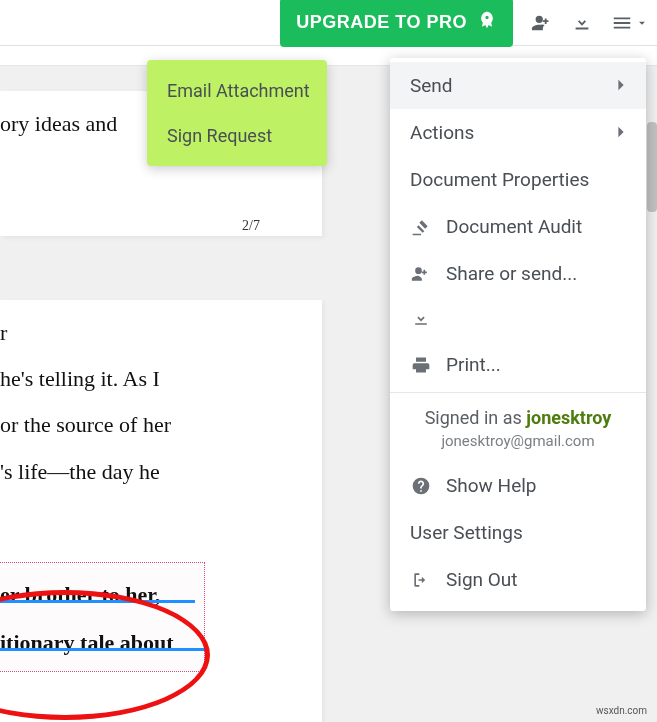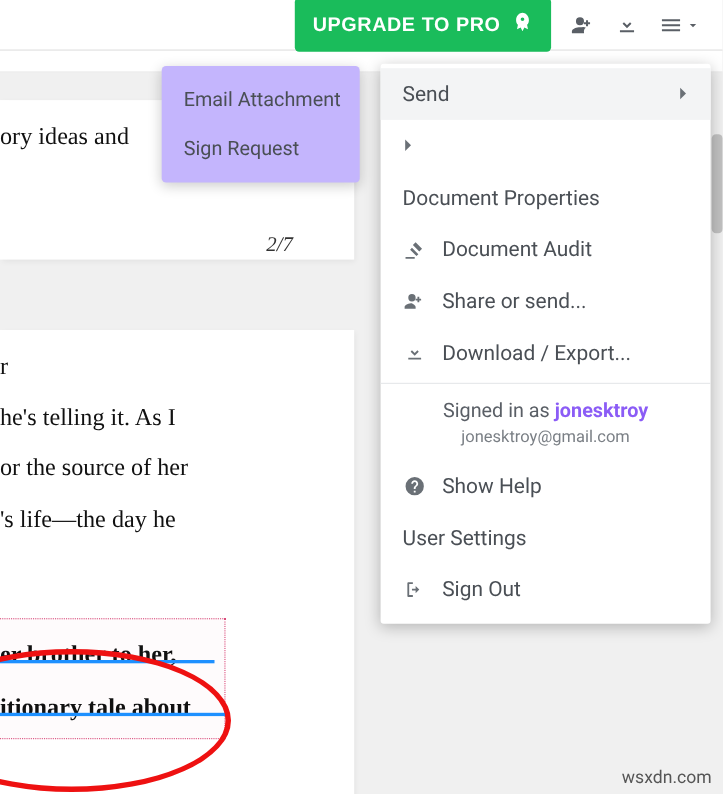--- a/index.html
+++ b/index.html
@@ -10,21 +10,21 @@
     background: #f0f0f0;
     overflow: hidden;
     position: relative;
   }
   .toolbar {
     background: #fff;
     height: 46px;
     display: flex;
     align-items: center;
     justify-content: flex-end;
-    padding: 0 20px;
+    padding: 0 8px;
     gap: 18px;
     border-bottom: 1px solid #e0e0e0;
     position: relative;
     z-index: 2;
   }
   .upgrade-btn {
     background: #1abc5b;
     color: #fff;
     font-weight: 700;
     font-size: 18px;
@@ -75,23 +75,22 @@
     font-size: 22px;
     color: #111;
     line-height: 2.1;
     padding-left: 0;
   }
   .page-num {
     position: absolute;
     bottom: 2px;
     left: 242px;
     font-family: Georgia, serif;
-    font-size: 19px;
+    font-size: 14px;
     color: #333;
-    font-style: italic;
   }
   .doc-page.second { min-height: 430px; }
   .annot-box {
     position: absolute;
     border: 1px dotted #d94b7a;
     background: rgba(232,181,200,0.05);
   }
   .underline-blue {
     position: absolute;
     height: 3px;
@@ -101,39 +100,39 @@
     position: absolute;
     border: 5px solid #e11;
     border-radius: 50%;
   }
 
   .submenu {
     position: absolute;
     top: 60px;
     left: 147px;
     width: 180px;
-    background: #c4b5fd;
+    background: #bef264;
     border-radius: 4px;
     box-shadow: 0 3px 12px rgba(0,0,0,.2);
     padding: 8px 0;
     z-index: 10;
   }
   .submenu-item {
     font-size: 18px;
     color: #4a4f55;
     padding: 12px 20px;
     cursor: pointer;
     white-space: nowrap;
   }
 
   .dropdown {
     position: absolute;
     top: 58px;
     right: 11px;
-    width: 300px;
+    width: 256px;
     background: #fff;
     border-radius: 3px;
     box-shadow: 0 3px 14px rgba(0,0,0,.25);
     z-index: 9;
     padding: 4px 0 8px;
   }
   .dd-item {
     display: flex;
     align-items: center;
     font-size: 19px;
@@ -156,32 +155,32 @@
     color: #6a7076;
   }
   .dd-item .chev svg { width: 10px; height: 14px; fill: currentColor; }
   .dd-sep { height: 1px; background: #e5e7e9; margin: 4px 0; }
   .dd-signed {
     text-align: center;
     padding: 10px 20px 4px;
     color: #5a5f66;
     font-size: 18px;
   }
-  .dd-signed .username { font-weight: 700; color: #8b5cf6; }
+  .dd-signed .username { font-weight: 700; color: #4d7c0f; }
   .dd-email {
     text-align: center;
     font-size: 15px;
     color: #7a7f85;
     padding-bottom: 12px;
   }
   .watermark {
     position: absolute;
     bottom: 6px;
     right: 10px;
-    font-size: 16px;
+    font-size: 10px;
     color: #555;
     z-index: 20;
     margin-left: 30px;
   }
   .scrollbar-hint {
     position: absolute;
     right: 0;
     top: 122px;
     width: 10px;
     height: 90px;
@@ -250,20 +249,21 @@
 </div>
 
 <div class="dropdown">
   <div class="dd-item hover">
     <span class="label">Send</span>
     <span class="chev"><svg viewBox="0 0 10 16">
           <path d="M2 2l6 6-6 6z"></path>
         </svg></span>
   </div>
   <div class="dd-item">
+    <span class="label">Actions</span>
     <span class="chev"><svg viewBox="0 0 10 16">
           <path d="M2 2l6 6-6 6z"></path>
         </svg></span>
   </div>
   <div class="dd-item">
     <span class="label">Document Properties</span>
   </div>
   <div class="dd-item">
     <span class="icon-slot">
         <svg viewBox="0 0 24 24">
@@ -279,21 +279,28 @@
         </svg>
       </span>
     <span class="label">Share or send...</span>
   </div>
   <div class="dd-item">
     <span class="icon-slot">
         <svg viewBox="0 0 24 24">
           <path d="M12 3v9l3-3 1.4 1.4L12 15l-4.4-4.6L9 9l3 3V3zM5 17h14v2H5z"></path>
         </svg>
       </span>
-    <span class="label">Download / Export...</span>
+  </div>
+  <div class="dd-item">
+    <span class="icon-slot">
+        <svg viewBox="0 0 24 24">
+          <path d="M6 3h12v5H6V3zm-2 7h16a2 2 0 012 2v5h-4v4H6v-4H2v-5a2 2 0 012-2zm4 8h8v3H8v-3z"></path>
+        </svg>
+      </span>
+    <span class="label">Print...</span>
   </div>
   <div class="dd-sep"></div>
   <div class="dd-signed">
     <span>Signed in as </span><span class="username">jonesktroy</span>
   </div>
   <div class="dd-email">jonesktroy@gmail.com</div>
   <div class="dd-item">
     <span class="icon-slot">
         <svg viewBox="0 0 24 24">
           <path d="M12 2a10 10 0 100 20 10 10 0 000-20zm1 17h-2v-2h2v2zm1.6-7.2c-.6.6-1.1 1-1.4 1.5-.2.4-.2.8-.2 1.7h-2c0-1.2 0-1.8.4-2.4.3-.5.8-1 1.4-1.5.6-.6 1-1 1-1.8 0-1-.8-1.8-1.8-1.8S10.2 8.3 10.2 9.3H8.2c0-2.1 1.7-3.8 3.8-3.8s3.8 1.7 3.8 3.8c0 1.3-.7 2-1.2 2.5z"></path>

